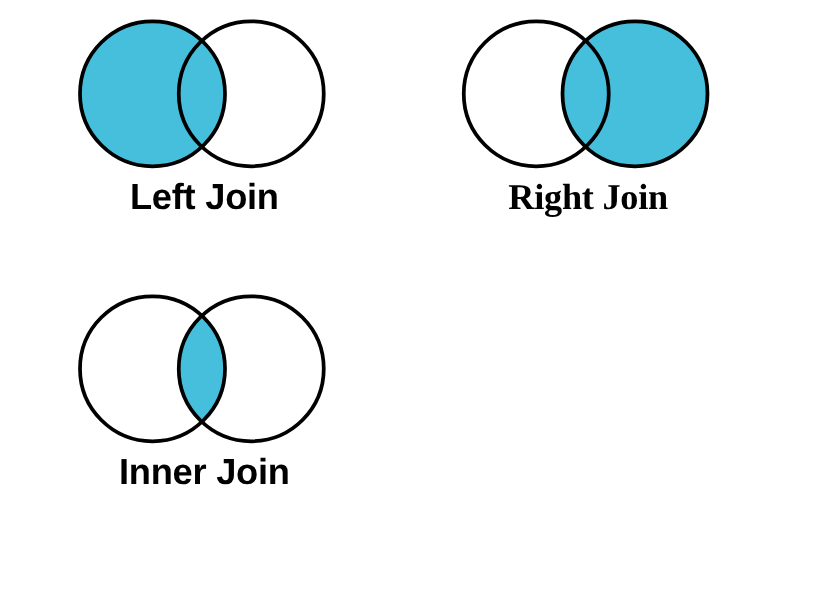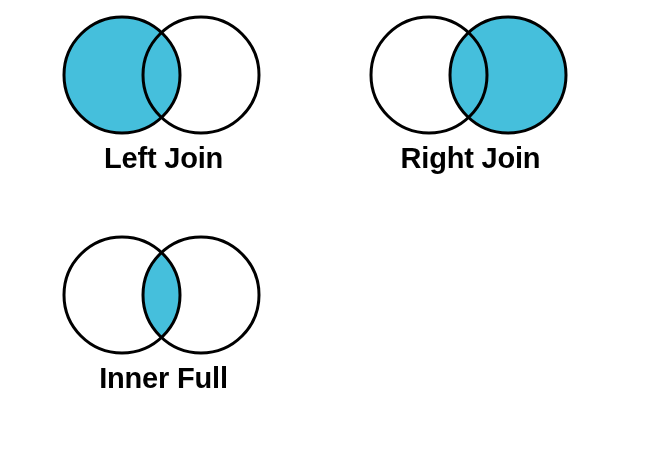--- a/index.html
+++ b/index.html
@@ -26,21 +26,21 @@
 
   .join-cell {
     position: absolute;
     width: 327px;
     height: 237px;
   }
 
   .cell-r0 { top: 0px; }
   .cell-r1 { top: 220px; }
   .cell-c0 { left: 0px; }
-  .cell-c1 { left: 307px; }
+  .cell-c1 { left: 307px; font-family: Liberation Serif, serif; }
 
   .venn-wrap {
     position: absolute;
     left: 50%;
     top: 10px;
     transform: translateX(-50%);
     width: 210px;
     height: 130px;
   }
 
@@ -123,17 +123,17 @@
         </defs>
         <circle cx="63" cy="65" r="58" fill="#ffffff"></circle>
         <circle cx="142" cy="65" r="58" fill="#ffffff"></circle>
         <g clip-path="url(#clip-left-ij)">
           <circle cx="142" cy="65" r="58" fill="#45BFDC"></circle>
         </g>
         <circle cx="63" cy="65" r="58" fill="none" stroke="#000000" stroke-width="3"></circle>
         <circle cx="142" cy="65" r="58" fill="none" stroke="#000000" stroke-width="3"></circle>
       </svg>
     </div>
-    <div class="join-label">Inner Full</div>
+    <div class="join-label">Inner Join</div>
   </div>
 
 
 </div>
 
 </body></html>

